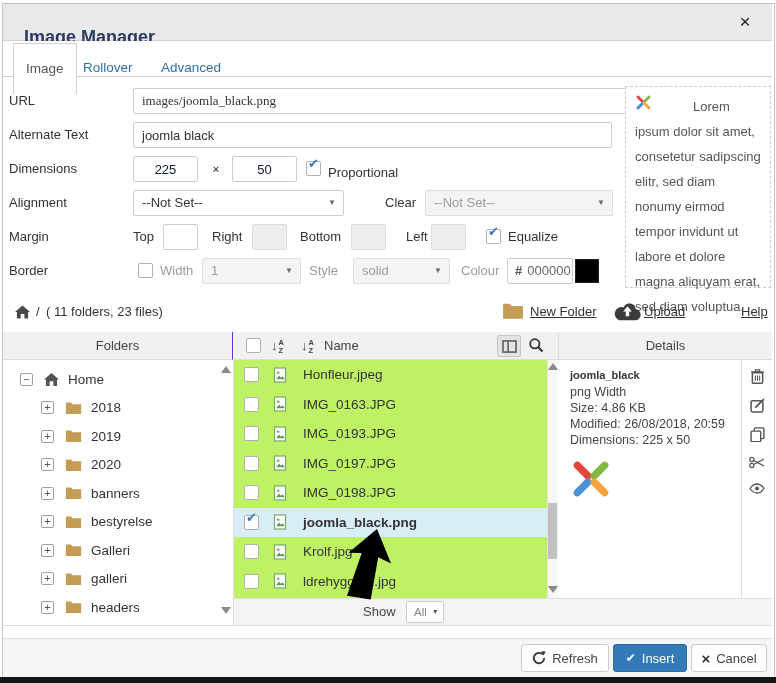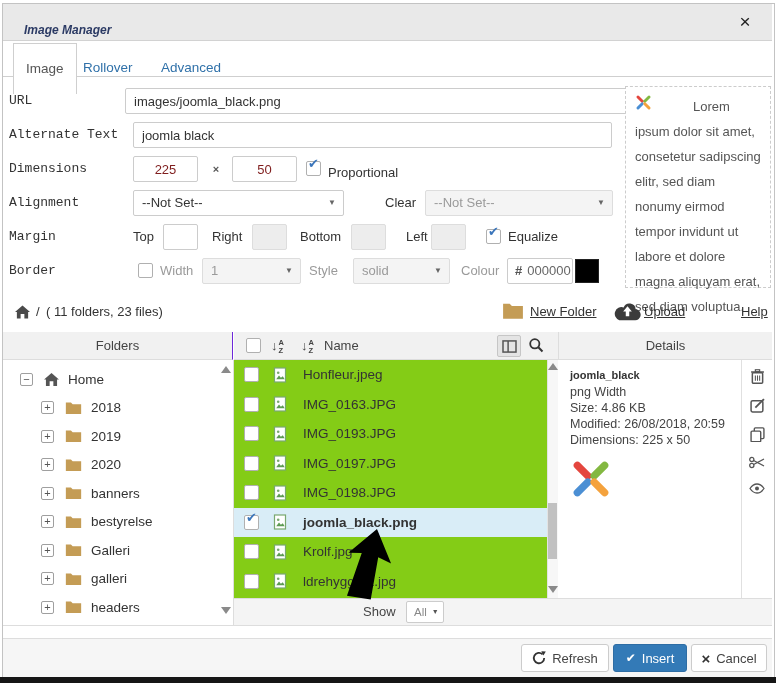--- a/index.html
+++ b/index.html
@@ -1,35 +1,35 @@
 <!DOCTYPE html>
 <html><head>
 <meta charset="utf-8">
 <style>
   html,body{margin:0;padding:0;width:776px;height:683px;background:#fff;overflow:hidden;
     font-family:"Liberation Sans","DejaVu Sans",sans-serif;position:relative;}
   .abs{position:absolute;}
   
   #dialog-border{left:2px;top:3px;width:771px;height:673px;border:1px solid #c3c3c3;pointer-events:none;}
   #titlebar{left:3px;top:4px;width:769px;height:37px;background:#e9e9e9;border-bottom:1px solid #d2d2d2;box-sizing:border-box;}
-  #dialog-title{position:absolute;left:21px;top:8px;line-height:36px;font-size:12px;font-weight:bold;color:#2b3a64;font-style:italic;}
+  #dialog-title{position:absolute;left:21px;top:15px;line-height:36px;font-size:18px;font-weight:bold;color:#2b3a64;}
   #close-btn{position:absolute;right:12px;top:0;width:30px;text-align:center;line-height:36px;font-size:19px;color:#222;cursor:pointer;}
   #tabbar{left:3px;top:41px;width:769px;height:36px;background:#fff;}
   #tabbar .bar-line{position:absolute;left:0;right:0;bottom:0;height:1px;background:#cfcfcf;}
   .tab{position:absolute;top:2px;height:33px;line-height:33px;padding:8px 12px;font-size:13.5px;cursor:pointer;}
   #tab-image{left:10px;background:#fff;border:1px solid #cfcfcf;border-bottom:none;color:#555;z-index:2;height:34px;}
   #tab-rollover{left:68px;color:#3071a9;}
   #tab-advanced{left:146px;color:#3071a9;}
   
-  .flabel{position:absolute;left:9px;width:120px;font-size:13px;color:#333;line-height:26px;font-family:Liberation Mono, monospace;}
+  .flabel{position:absolute;left:9px;width:120px;font-size:13px;color:#333;line-height:26px;}
   .glabel{position:absolute;font-size:13px;color:#9a9a9a;line-height:26px;}
   .dlabel{position:absolute;font-size:13px;color:#333;line-height:26px;}
   .inp{position:absolute;height:26px;box-sizing:border-box;border:1px solid #ccc;padding:0 8px;
     font-family:"Liberation Sans",sans-serif;font-size:13px;color:#333;background:#fff;border-radius:2px;}
-  .inp.dim{color:#7f1d1d;text-align:center;padding:0 2px;}
+  .inp.dim{color:#0f172a;text-align:center;padding:0 2px;}
   .inp.off{background:#ededed;border-color:#ddd;}
   .select{position:absolute;height:26px;box-sizing:border-box;border:1px solid #ccc;background:#fff;border-radius:2px;
     font-size:13px;color:#333;line-height:24px;padding:0 20px 0 8px;cursor:pointer;}
   .select::after{content:"▼";position:absolute;right:7px;top:0;line-height:24px;font-size:8px;color:#666;}
   .select.off{background:#f4f4f4;color:#9a9a9a;border-color:#ddd;cursor:default;}
   .cb{position:absolute;width:15px;height:15px;box-sizing:border-box;border:1px solid #b0b0b0;background:#fff;border-radius:2px;cursor:pointer;}
   .cb.checked::after{content:"✔";position:absolute;left:1px;top:-6px;font-size:13px;color:#3b76bb;}
   #colour-field{left:507px;top:258px;width:66px;height:26px;box-sizing:border-box;border:1px solid #ccc;background:#fff;
     border-radius:2px;font-size:13px;line-height:24px;padding-left:7px;}
   #colour-field .hash{color:#555;font-weight:bold;margin-right:5px;}
@@ -61,21 +61,21 @@
   .tree-row{height:28.5px;display:flex;align-items:center;cursor:pointer;}
   .tree-row.root{padding-left:17px;}
   .tree-row.child{padding-left:38px;}
   .expander{width:13px;height:13px;box-sizing:border-box;border:1px solid #9f9f9f;background:#fff;color:#555;
     font-size:11px;line-height:10px;text-align:center;border-radius:2px;flex:0 0 13px;}
   .tree-label{font-size:13.5px;color:#333;margin-left:9px;}
   .tree-row .t-icon{margin-left:11px;display:flex;}
   .scroll-arrow{position:absolute;width:0;height:0;border-left:5px solid transparent;border-right:5px solid transparent;cursor:pointer;}
   .up{border-bottom:7px solid #8a8a8a;}
   .down{border-top:7px solid #8a8a8a;}
-  #files-body{left:234px;top:360px;width:313px;height:238px;background:#84cc16;overflow:hidden;}
+  #files-body{left:234px;top:360px;width:313px;height:238px;background:#bef264;overflow:hidden;}
   .file-row{height:29.5px;display:flex;align-items:center;padding-left:10px;cursor:pointer;}
   .file-row.selected{background:#d9edf7;}
   .file-row .cb{position:relative;flex:0 0 15px;}
   .file-row .f-icon{margin-left:13px;display:flex;}
   .file-name{font-size:13.5px;color:#333;margin-left:15px;}
   .file-row.selected .file-name{font-weight:bold;}
   #files-scrollbar{left:547px;top:360px;width:11px;height:238px;background:#f7f7f7;border-left:1px solid #e3e3e3;box-sizing:border-box;}
   #files-thumb{position:absolute;left:548px;top:503px;width:9px;height:56px;background:#c1c1c1;cursor:pointer;}
   #bottom-bar{left:234px;top:598px;width:538px;height:27px;background:#f4f4f4;border-top:1px solid #ddd;box-sizing:border-box;}
   #show-label{position:absolute;left:129px;top:0;line-height:26px;font-size:13px;color:#444;}
@@ -115,21 +115,21 @@
 </div>
 
 <div class="abs" id="tabbar">
   <span class="bar-line"></span>
   <span class="tab" id="tab-image">Image</span>
   <span class="tab" id="tab-rollover">Rollover</span>
   <span class="tab" id="tab-advanced">Advanced</span>
 </div>
 
 <span class="flabel" style="top:88px">URL</span>
-<input class="inp" style="left: 125px; top: 88px; width: 566px;" id="url-input" value="images/joomla_black.png">
+<input class="inp" style="left: 133px; top: 88px; width: 566px; font-family: Liberation Serif, serif;" id="url-input" value="images/joomla_black.png">
 <span class="flabel" style="top:122px">Alternate Text</span>
 <input class="inp" style="left: 133px; top: 122px; width: 479px;" value="joomla black">
 
 <span class="flabel" style="top:156px">Dimensions</span>
 <input class="inp dim" style="left: 133px; top: 156px; width: 65px;" value="225">
 <span class="dlabel" style="left:206px;top:156px;width:20px;text-align:center;font-size:11px;font-weight:bold;color:#555">×</span>
 <input class="inp dim" style="left: 232px; top: 156px; width: 65px;" value="50">
 <span class="cb checked" style="left:306px;top:161px"></span>
 <span class="dlabel" style="left:328px;top:160px">Proportional</span>
 

